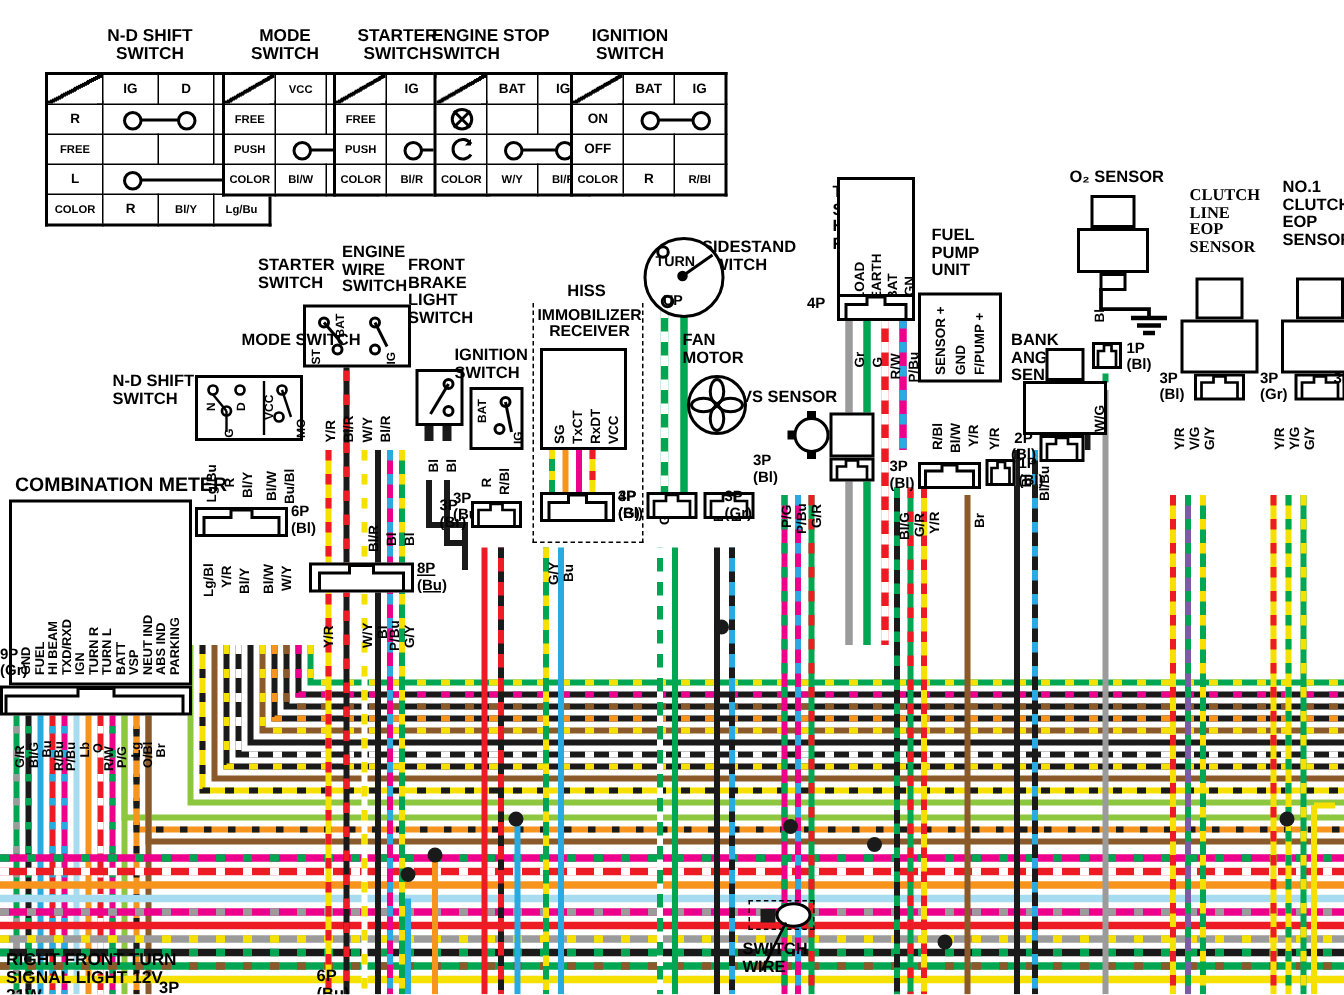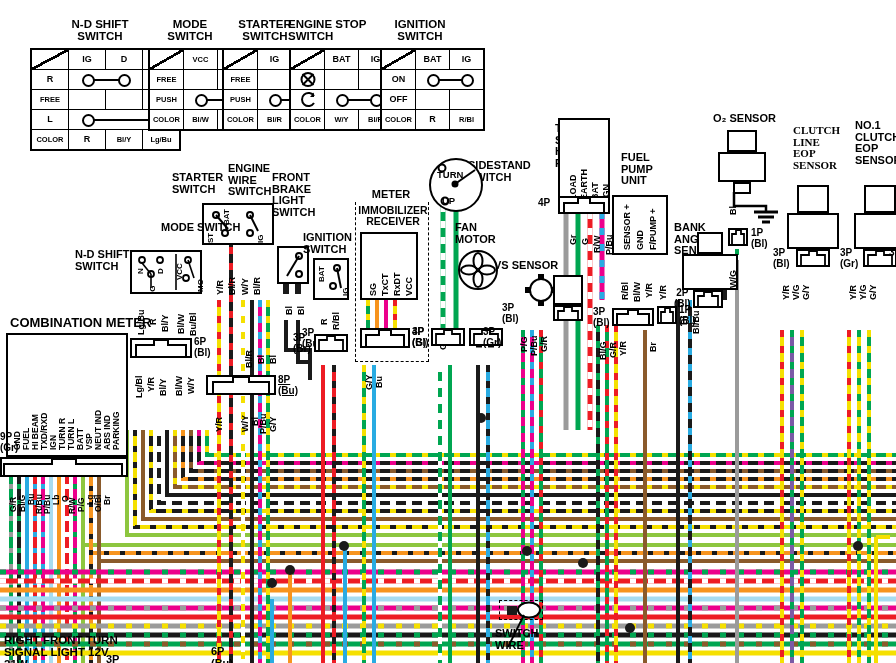--- a/index.html
+++ b/index.html
@@ -576,21 +576,21 @@
   <div class="vlbl" style="left:341px;top:296px;font-size:8px;">IG</div>
   <div class="vlbl" style="left:319px;top:325px;font-size:9px;">R</div>
   <div class="vlbl" style="left:331px;top:330px;font-size:9px;">R/Bl</div>
   <div class="bx2" style="left:314px;top:334px;width:34px;height:18px;"></div>
   <svg width="34" height="18" style="left:314px;top:334px;">
     <path d="M5,17 L5,6 L13,6 L13,2 L21,2 L21,6 L29,6 L29,17" fill="none" stroke="#000" stroke-width="1.8"></path>
   </svg>
   <div class="lbl" style="left:293px;top:333px;font-size:10px;">3P
 (Br)</div>
 
-  <div class="lbl c" style="left:355px;top:189px;width:72px;font-size:11px;">METER</div>
+  <div class="lbl c" style="left:355px;top:189px;width:72px;font-size:11px;">HISS</div>
   <div class="dash" style="left:355px;top:202px;width:74px;height:160px;border-top:none;"></div>
   <div class="lbl c" style="left:353px;top:205px;width:80px;font-size:10.5px;">IMMOBILIZER
 RECEIVER</div>
   <div class="bx" style="left:360px;top:232px;width:58px;height:68px;"></div>
   <div class="vlbl" style="left:368px;top:296px;font-size:9px;">SG</div>
   <div class="vlbl" style="left:380px;top:296px;font-size:9px;">TxCT</div>
   <div class="vlbl" style="left:392px;top:296px;font-size:9px;">RxDT</div>
   <div class="vlbl" style="left:404px;top:296px;font-size:9px;">VCC</div>
   <div class="vlbl" style="left:366px;top:348px;font-size:9px;">G/Y</div>
   <div class="vlbl" style="left:384px;top:342px;font-size:9px;">P</div>

